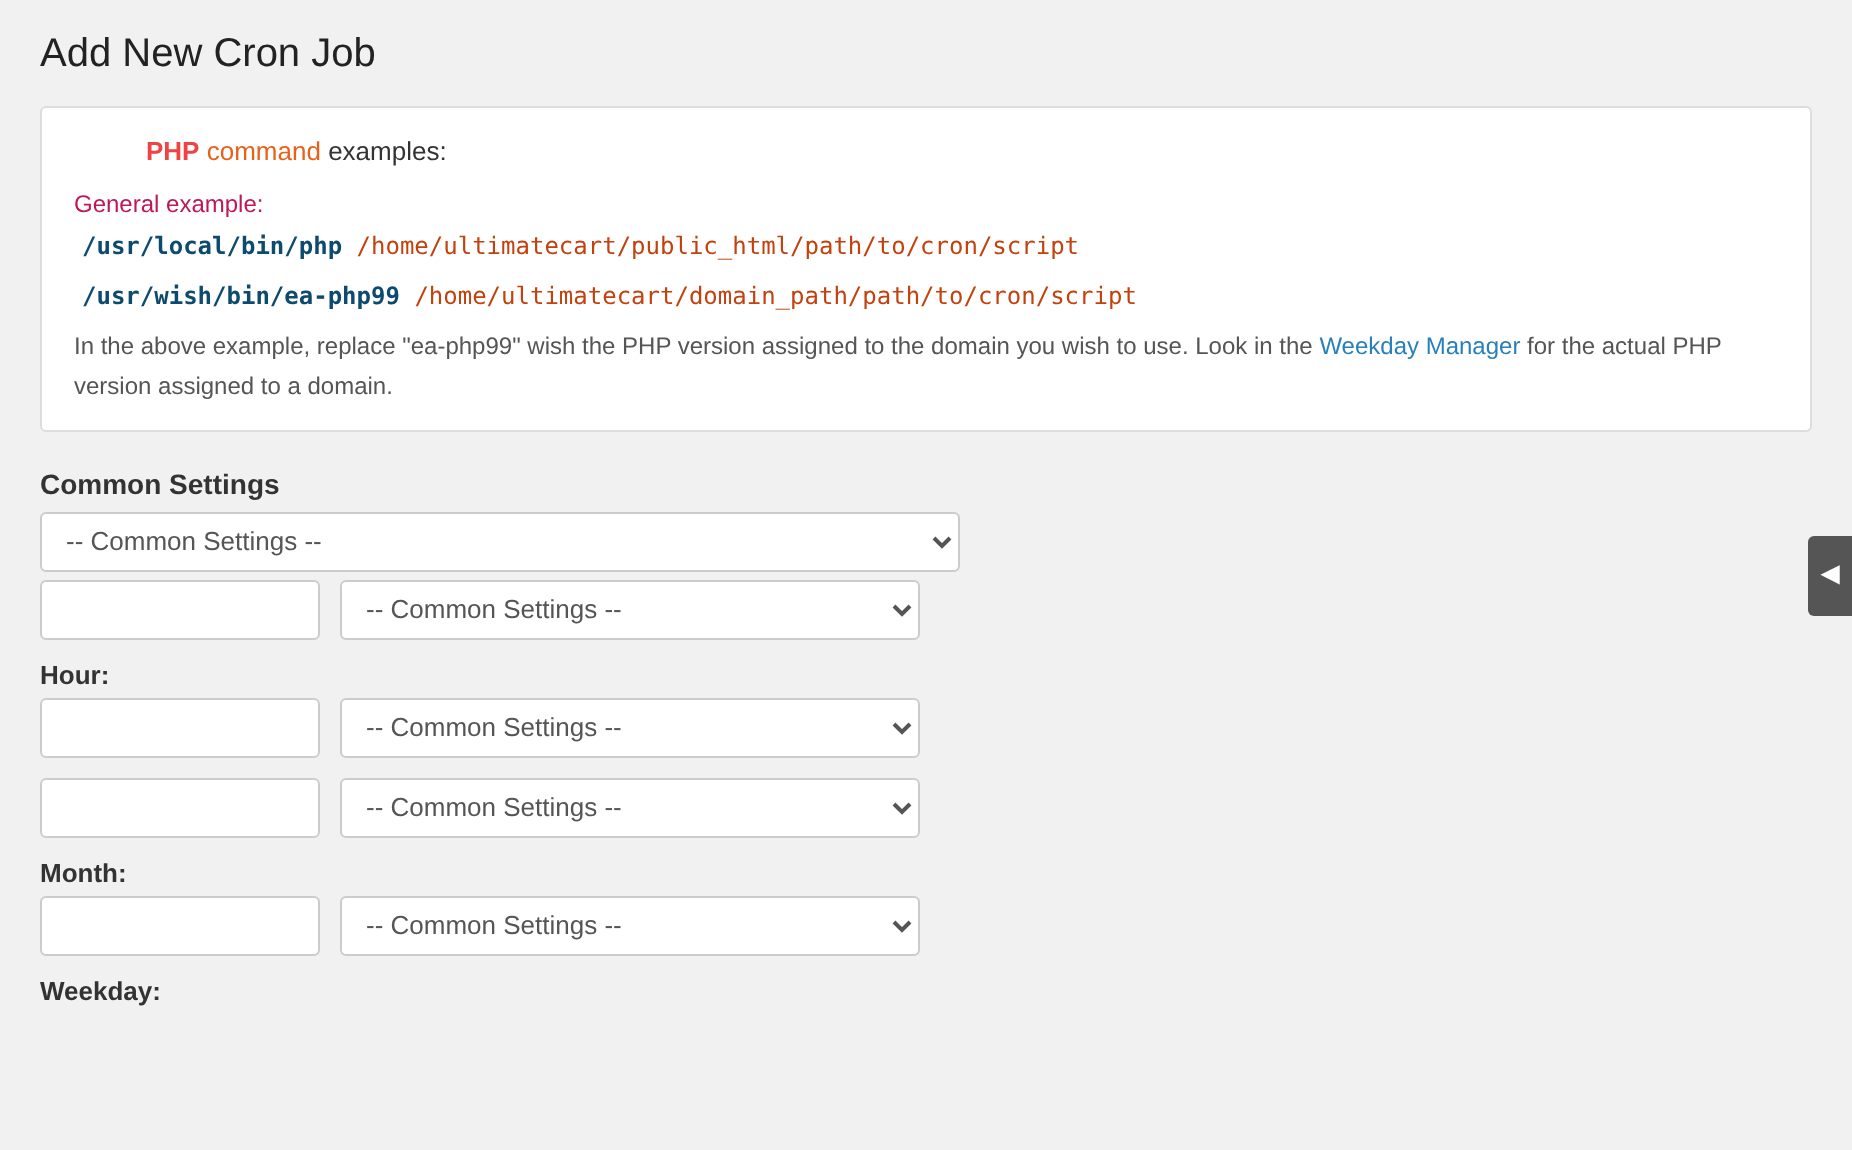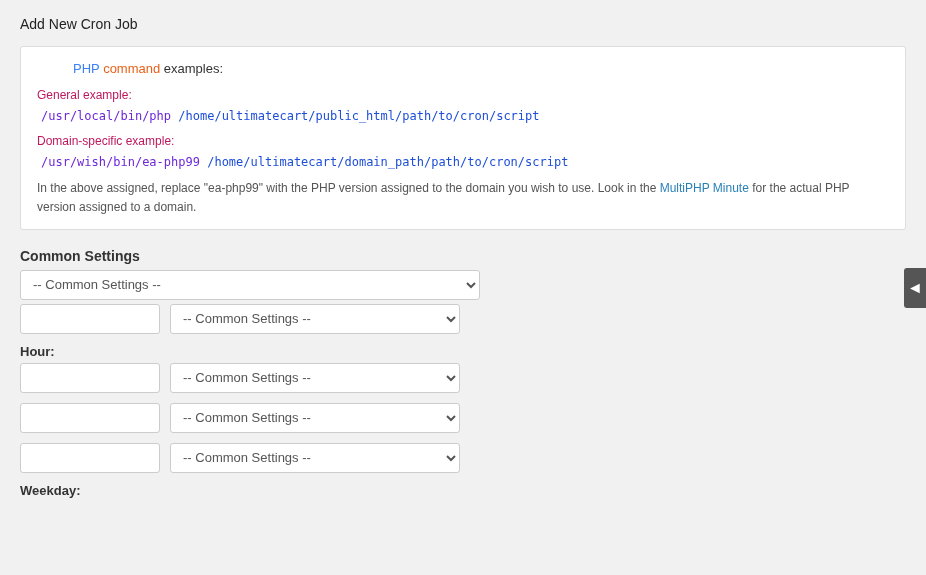--- a/index.html
+++ b/index.html
@@ -10,57 +10,58 @@
     body {
       font-family: Arial, sans-serif;
       font-size: 13px;
       background: #f1f1f1;
       color: #333;
       width: 926px;
       min-height: 575px;
       padding: 16px 20px;
     }
     h1 {
-      font-size: 14px;
+      font-size: 20px;
       font-weight: normal;
       color: #222;
       margin-bottom: 14px;
     }
     .info-box {
       background: #fff;
       border: 1px solid #ddd;
       border-radius: 3px;
       padding: 12px 16px;
       margin-bottom: 18px;
       line-height: 1.6;
     }
     .info-box .label-php {
-      font-weight: normal;
-      color: #3b82f6;
+      font-weight: bold;
+      color: #ef4444;
       padding-left: 36px;
     }
     .info-box .label-command {
       color: #e8611a;
     }
     .info-box .general-label {
       color: #be185d;
       font-size: 12px;
       margin-bottom: 2px;
     }
     .info-box .code-line {
       font-family: monospace;
       font-size: 12px;
       margin-bottom: 6px;
       padding-left: 4px;
     }
     .code-red {
-      color: #6d28d9;
+      color: #0c4a6e;
+      font-weight: bold;
     }
     .code-pink {
-      color: #1d4ed8;
+      color: #c2410c;
       text-align: right;
     }
     .info-box .note-text {
       font-size: 12px;
       color: #555;
       margin-top: 4px;
     }
     .info-box .note-text a {
       color: #2980b9;
       text-decoration: none;
@@ -144,28 +145,27 @@
   <div style="margin-bottom:6px;">
     <span class="label-php">PHP</span>
     <span class="label-command">command</span>
     <span>examples:</span>
   </div>
   <div class="general-label">General example:</div>
   <div class="code-line">
     <span class="code-red">/usr/local/bin/php</span>
     <span class="code-pink"> </span><span class="code-pink">/home/ultimatecart/public_html/path/to/cron/script</span>
   </div>
-  <div class="general-label">Domain-specific example:</div>
   <div class="code-line">
     <span class="code-red">/usr/wish/bin/ea-php99</span>
     <span class="code-pink"> </span><span class="code-pink">/home/ultimatecart/domain_path/path/to/cron/script</span>
   </div>
   <div class="note-text">
-    <span>In the above assigned, replace "ea-php99" with the PHP version assigned to the domain you wish to use. Look in the</span>
-    <a href="#">MultiPHP Minute</a>
+    <span>In the above example, replace "ea-php99" wish the PHP version assigned to the domain you wish to use. Look in the</span>
+    <a href="#">Weekday Manager</a>
     <span>for the actual PHP version assigned to a domain.</span>
   </div>
 </div>
 
 <div class="full-select-row">
   <div class="section-label">Common Settings</div>
   <select>
     <option>-- Common Settings --</option>
     <option>Every Minute (* * * * *)</option>
     <option>Every 5 Minutes (*/5 * * * *)</option>
@@ -192,20 +192,21 @@
         <select><option>-- Common Settings --</option><option>Every Minute (* * * * *)</option><option>Every 5 Minutes (*/5 * * * *)</option><option>Every 15 Minutes (*/15 * * * *)</option><option>Every 30 Minutes (*/30 * * * *)</option><option>Every Hour (0 * * * *)</option><option>Every Day (0 0 * * *)</option><option>Every Week (0 0 * * 0)</option><option>Every Month (0 0 1 * *)</option></select>
       </div>
     </div>
     <div class="field-group">
       <div class="input-select-row">
         <input type="text" style="">
         <select><option>-- Common Settings --</option><option>Every Minute (* * * * *)</option><option>Every 5 Minutes (*/5 * * * *)</option><option>Every 15 Minutes (*/15 * * * *)</option><option>Every 30 Minutes (*/30 * * * *)</option><option>Every Hour (0 * * * *)</option><option>Every Day (0 0 * * *)</option><option>Every Week (0 0 * * 0)</option><option>Every Month (0 0 1 * *)</option></select>
       </div>
     </div>
     <div class="field-group">
+      <label>Month:</label>
       <div class="input-select-row">
         <input type="text" style="">
         <select><option>-- Common Settings --</option><option>Every Minute (* * * * *)</option><option>Every 5 Minutes (*/5 * * * *)</option><option>Every 15 Minutes (*/15 * * * *)</option><option>Every 30 Minutes (*/30 * * * *)</option><option>Every Hour (0 * * * *)</option><option>Every Day (0 0 * * *)</option><option>Every Week (0 0 * * 0)</option><option>Every Month (0 0 1 * *)</option></select>
       </div>
     </div>
     <div class="field-group">
       <label>Weekday:</label>
     </div>
   </div>
 

